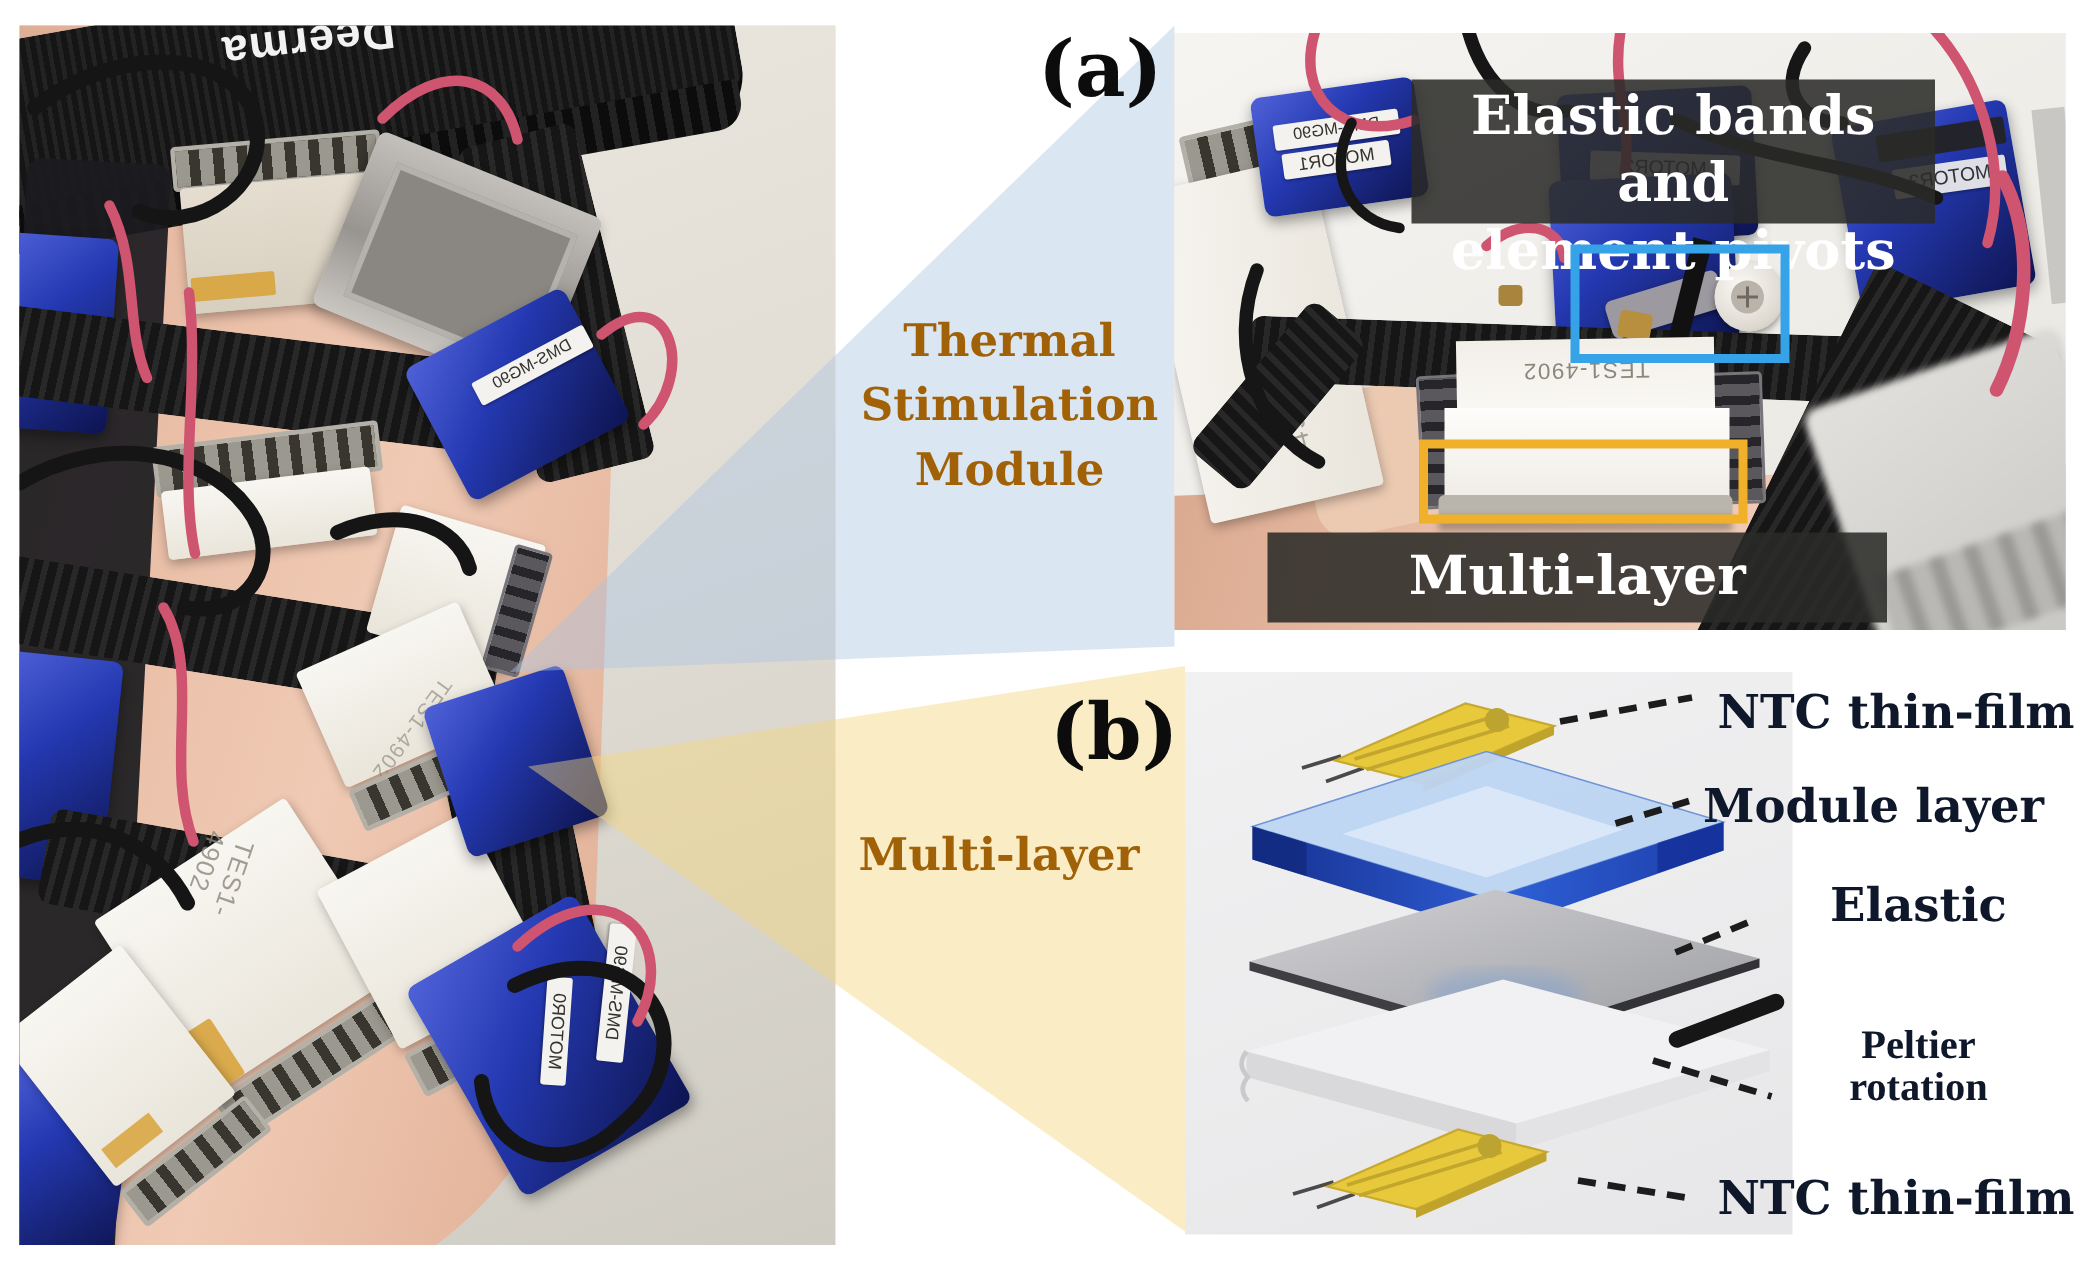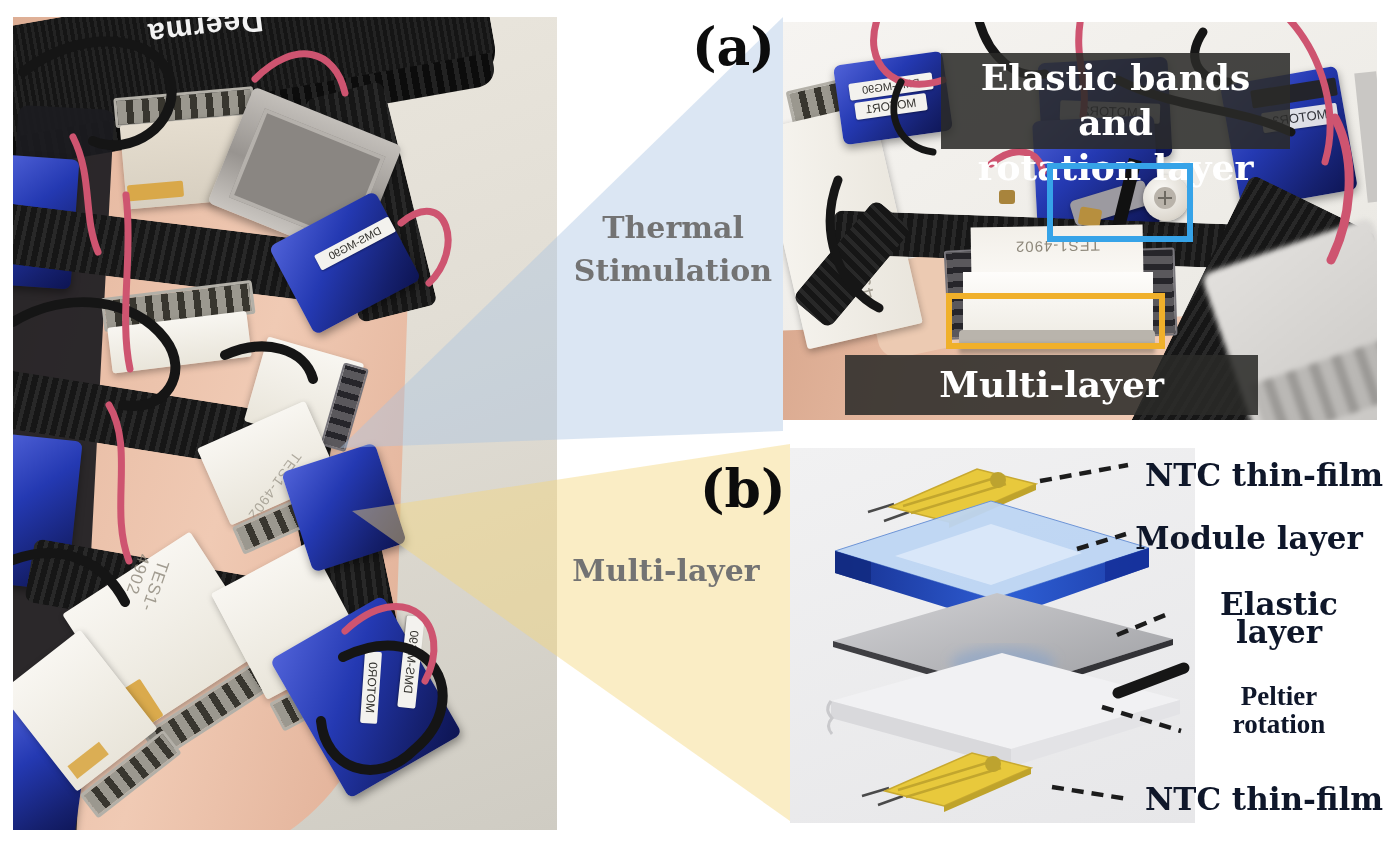--- a/index.html
+++ b/index.html
@@ -19,21 +19,21 @@
          border-radius:7px;box-shadow:0 4px 9px rgba(0,0,0,.38);}
   .stag{background:#f3f2ee;color:#33322e;font-family:"Liberation Sans",sans-serif;
         text-align:center;overflow:hidden;white-space:nowrap;border-radius:2px;
         box-shadow:0 1px 2px rgba(0,0,0,.35);}
   .strap{background:#161616;border-radius:9px;
          background-image:repeating-linear-gradient(95deg,rgba(255,255,255,.08) 0 4px,rgba(0,0,0,0) 4px 10px);}
   .skin{background:linear-gradient(105deg,#d9a88e 0%,#e8bca4 30%,#f0cab4 60%,#e2b198 95%);}
   .ovl{background:rgba(43,42,40,.87);color:#ffffff;text-align:center;font-weight:bold;}
   .hl{box-sizing:border-box;background:transparent;}
   .cap{font-weight:bold;font-size:52px;color:#0c0c0c;}
-  .callout{text-align:center;font-weight:bold;color:#737373;}
+  .callout{text-align:center;font-weight:bold;color:#a16207;}
   .blabel{text-align:center;font-weight:bold;color:#0f172a;}
   .ptxt{font-family:"Liberation Sans",sans-serif;color:#8d877a;letter-spacing:1px;}
 </style>
 </head>
 <body>
 
 <div class="fig">
 
   <div class="photo" style="left:13px;top:17px;width:544px;height:813px;">
     <div class="abs" style="inset:0;background:linear-gradient(160deg,#ece8df 0%,#e2ded5 45%,#cfccc3 100%);"></div>
@@ -203,35 +203,36 @@
         <path d="M298,-5 C290,36 306,58 300,94"></path>
         <path d="M505,-4 C540,34 556,92 542,140"></path>
         <path d="M208,142 C232,122 256,128 260,150"></path>
       </g>
       <path d="M552,96 C576,142 566,202 548,238" fill="none" stroke="#ce5470" stroke-width="9" stroke-linecap="round"></path>
       <path d="M118,60 C100,94 118,126 150,130" fill="none" stroke="#161616" stroke-width="7" stroke-linecap="round"></path>
     </svg>
 
     <div class="abs ovl" style="left:158px;top:31px;width:349px;height:94px;font-size:36px;line-height:45px;padding-top:2px;">
       <span style="display:block;">Elastic bands and</span>
-      <span style="display:block;">rotation layer</span>
+      <span style="display:block;">element pivots</span>
     </div>
     <div class="abs hl" style="left:264px;top:141px;width:146px;height:79px;border:6px solid #36a3e8;"></div>
     <div class="abs hl" style="left:163px;top:271px;width:219px;height:56px;border:6px solid #f0b02a;"></div>
     <div class="abs ovl" style="left:62px;top:333px;width:413px;height:60px;font-size:36px;line-height:58px;">
       <span>Multi-layer structure</span>
     </div>
   </div>
 
   <div class="abs cap" style="left:692px;top:16px;">(a)</div>
   <div class="abs cap" style="left:700px;top:458px;">(b)</div>
 
   <div class="abs callout" style="left:556px;top:206px;width:234px;font-size:30px;line-height:43px;">
     <span style="display:block;">Thermal</span>
     <span style="display:block;">Stimulation</span>
+    <span style="display:block;">Module</span>
   </div>
   <div class="abs callout" style="left:552px;top:550px;width:228px;font-size:30px;line-height:41px;">
     <span style="display:block;">Multi-layer</span>
   </div>
 
   <div class="abs" style="left:790px;top:448px;width:405px;height:375px;background:linear-gradient(160deg,#f1f1f2,#e7e7e9);"></div>
 
   <svg class="wires" style="left:780px;top:440px;width:618px;height:404px;" width="618" height="404" viewBox="780 440 618 404">
     <defs>
       <linearGradient id="gbl" x1="0" y1="0" x2="1" y2="0">
@@ -297,21 +298,20 @@
       <path d="M1117,635 L1170,613"></path>
       <path d="M1102,707 L1181,731"></path>
       <path d="M1052,787 L1128,799"></path>
     </g>
   </svg>
 
   <div class="abs blabel" style="left:1132px;top:457px;width:264px;font-size:31px;">NTC thin-film</div>
   <div class="abs blabel" style="left:1126px;top:520px;width:246px;font-size:31px;">Module layer</div>
   <div class="abs blabel" style="left:1166px;top:590px;width:226px;font-size:31px;line-height:28px;">
     <span style="display:block;">Elastic</span>
-    <span style="display:block;">layer</span>
   </div>
   <div class="abs blabel" style="left:1166px;top:682px;width:226px;font-size:27px;line-height:28px;font-family:Liberation Serif, serif;">
     <span style="display:block;">Peltier</span>
     <span style="display:block;">rotation</span>
   </div>
   <div class="abs blabel" style="left:1132px;top:781px;width:264px;font-size:31px;">NTC thin-film</div>
 
 </div>
 
 </body></html>

